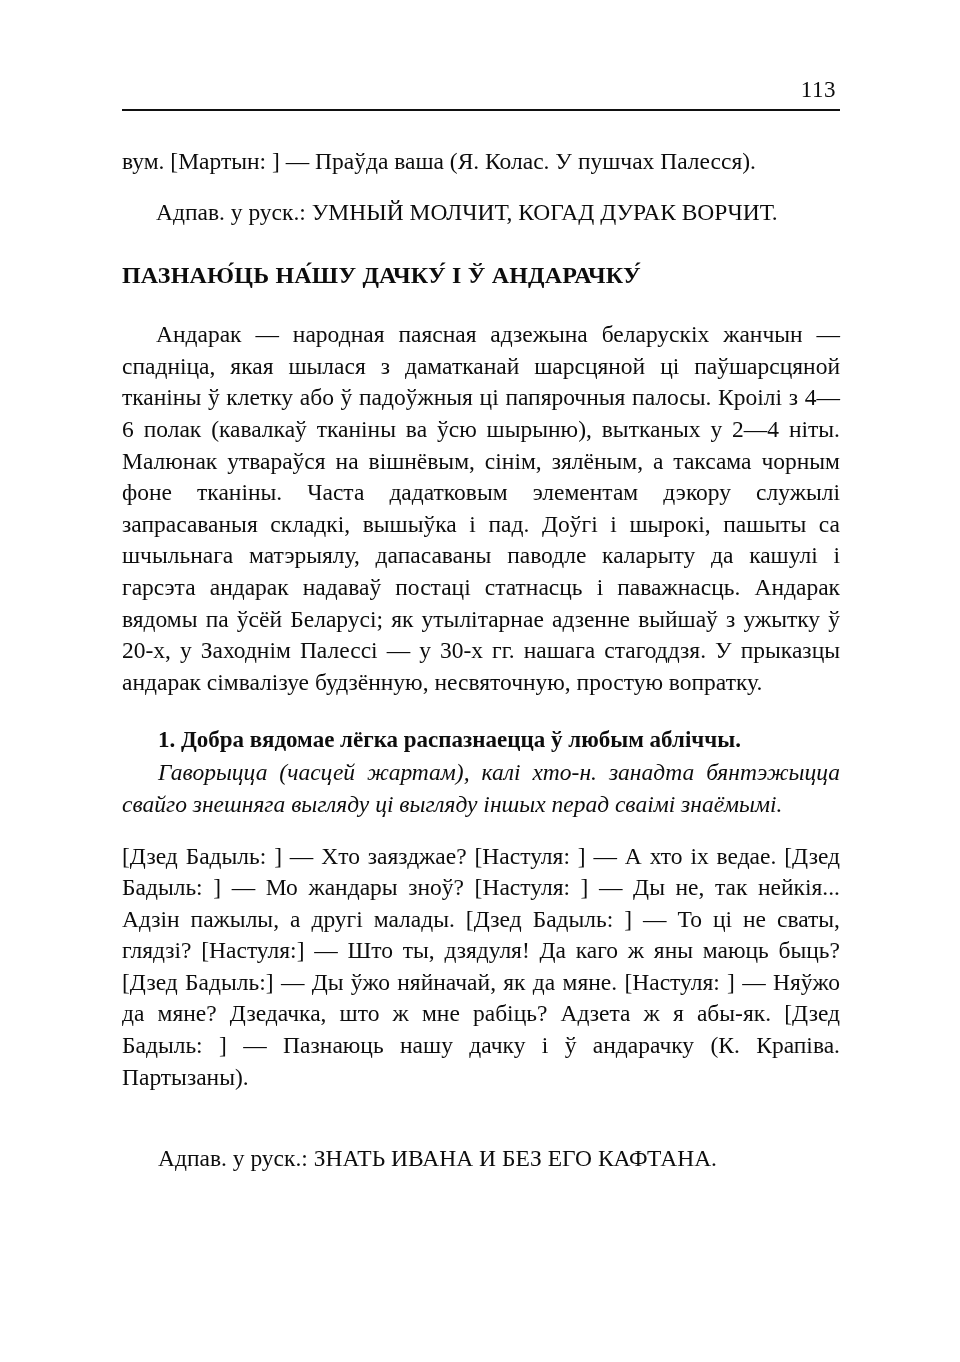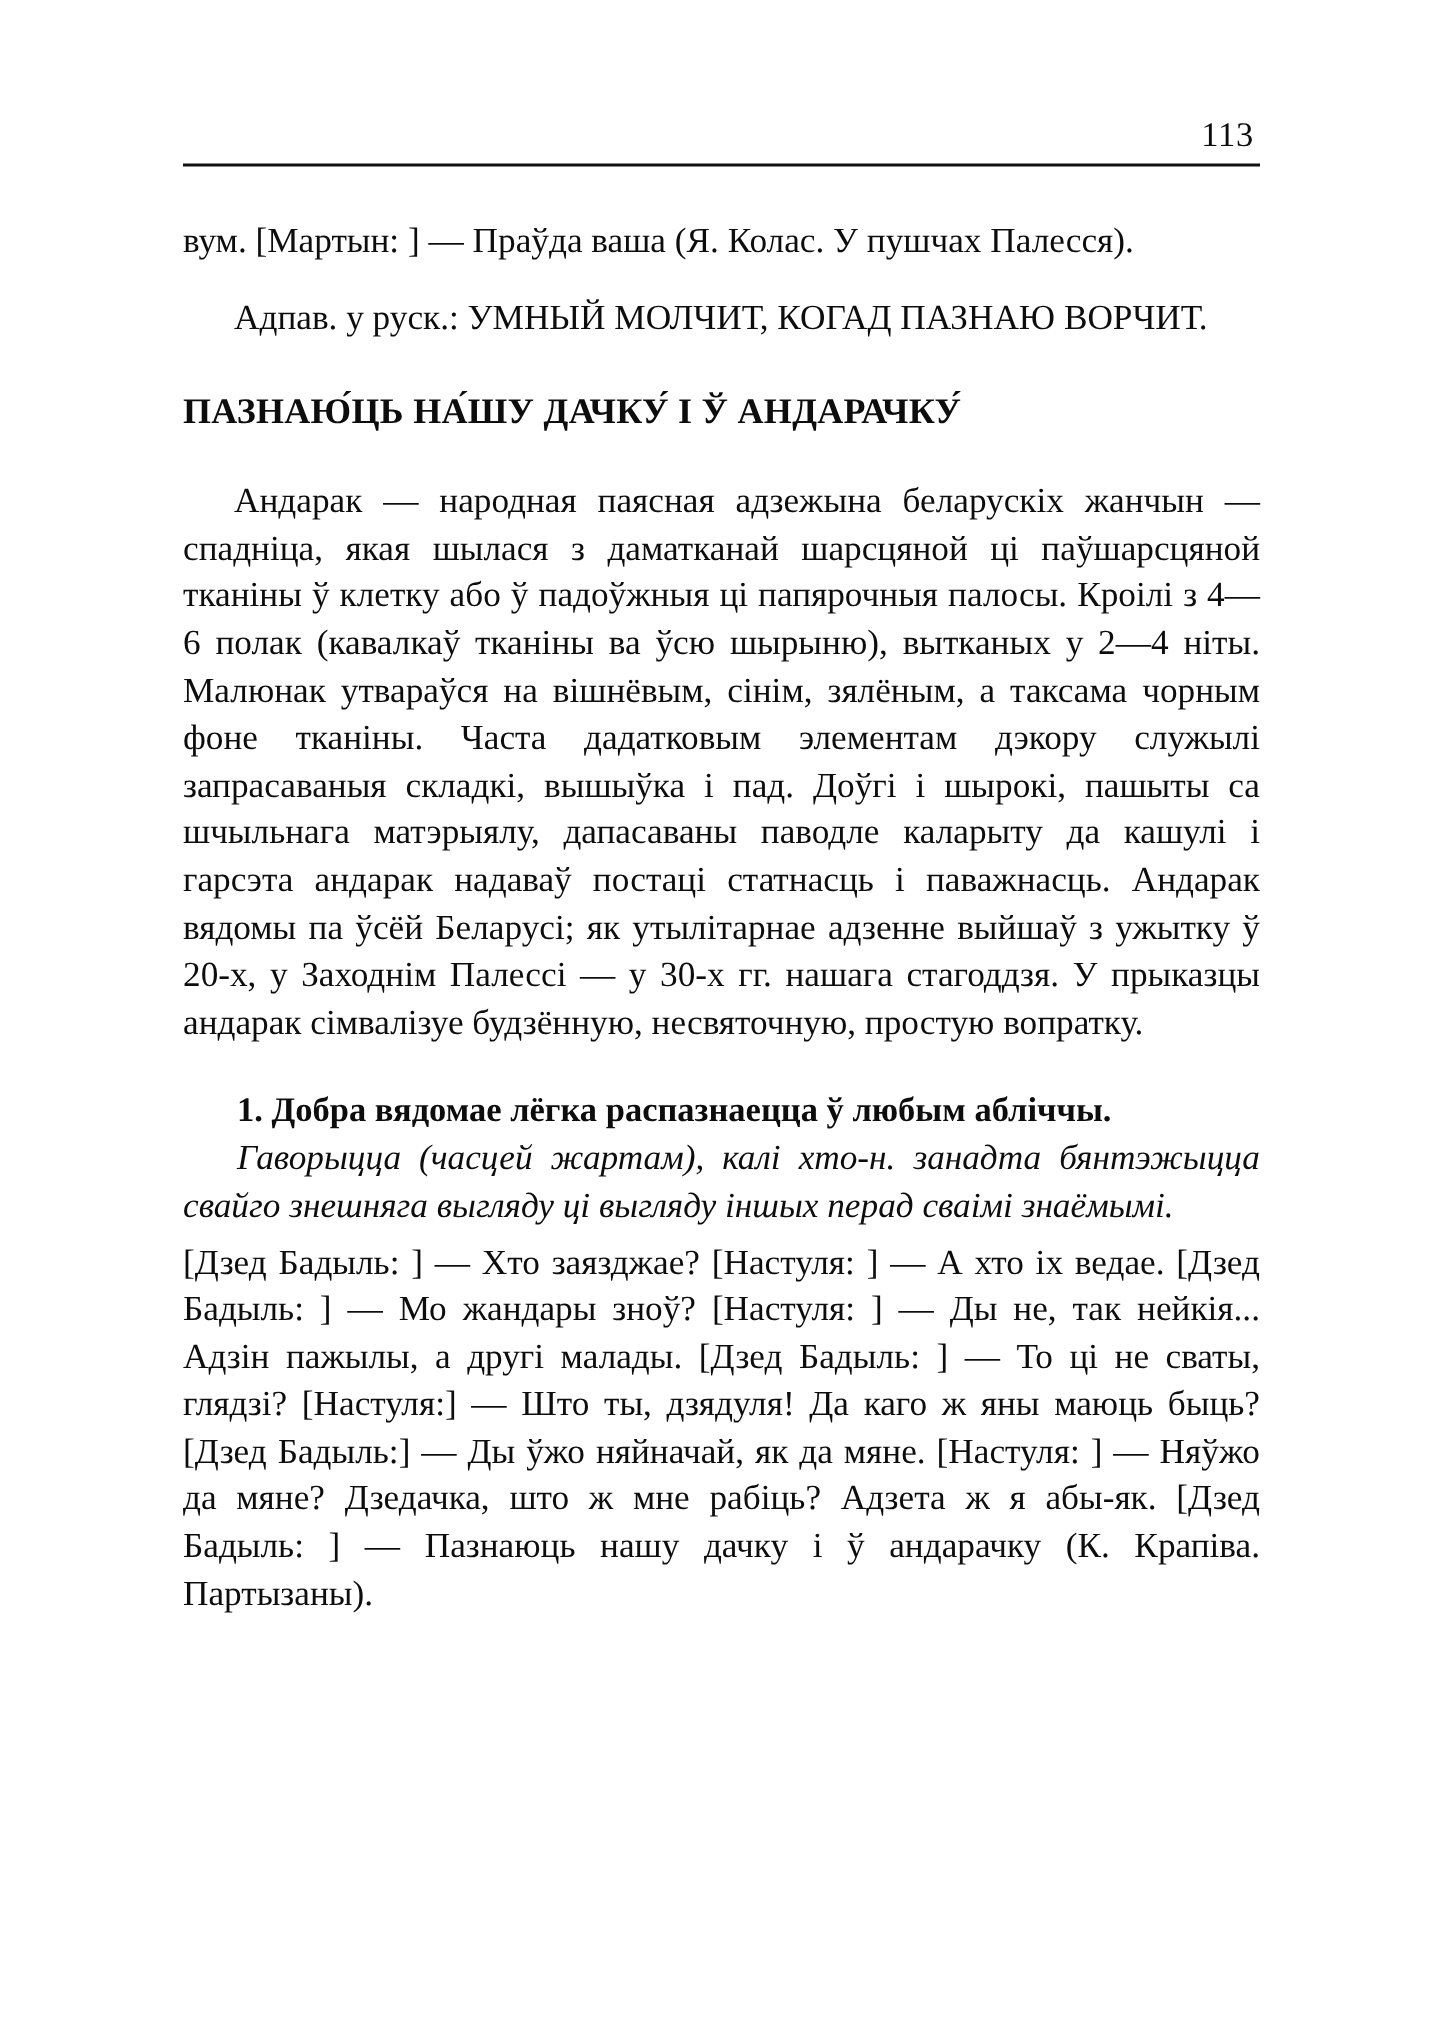--- a/index.html
+++ b/index.html
@@ -82,21 +82,21 @@
     text-align: left;
   }
   .definition {
     margin-top: 2px;
     font-style: italic;
     font-size: 23.5px;
     line-height: 31.6px;
     text-indent: 36px;
   }
   .dialogue {
-    margin-top: 6px;
+    margin-top: 20px;
   }
   .equivalent-bottom {
     margin-top: 50px;
     text-indent: 36px;
     text-align: left;
   }
 </style>
 </head>
 <body>
 
@@ -104,27 +104,28 @@
 
   <div class="header">
     <div class="folio">113</div>
     <div class="rule"></div>
   </div>
 
   <div class="content">
 
     <p class="para-continued">вум. [Мартын: ] — Праўда ваша (Я. Колас. У пушчах Палесся).</p>
 
-    <p class="block-quote indent">Адпав. у руск.: УМНЫЙ МОЛЧИТ, КОГАД ПАЗНАЮ ВОРЧИТ.</p>
+    <p class="block-quote indent">Адпав. у руск.: УМНЫЙ МОЛЧИТ, КОГАД ДУРАК ВОРЧИТ.</p>
 
     <p class="heading">ПАЗНАЮ́ЦЬ НА́ШУ ДАЧКУ́ І Ў АНДАРАЧКУ́</p>
 
     <p class="para-main indent">Андарак — народная паясная адзежына беларускіх жанчын — спадніца, якая шылася з даматканай шарсцяной ці паўшарсцяной тканіны ў клетку або ў падоўжныя ці папярочныя палосы. Кроілі з 4—6 полак (кавалкаў тканіны ва ўсю шырыню), вытканых у 2—4 ніты. Малюнак утвараўся на вішнёвым, сінім, зялёным, а таксама чорным фоне тканіны. Часта дадатковым элементам дэкору служылі запрасаваныя складкі, вышыўка і пад. Доўгі і шырокі, пашыты са шчыльнага матэрыялу, дапасаваны паводле каларыту да кашулі і гарсэта андарак надаваў постаці статнасць і паважнасць. Андарак вядомы па ўсёй Беларусі; як утылітарнае адзенне выйшаў з ужытку ў 20-х, у Заходнім Палессі — у 30-х гг. нашага стагоддзя. У прыказцы андарак сімвалізуе будзённую, несвяточную, простую вопратку.</p>
 
     <p class="numbered">1. Добра вядомае лёгка распазнаецца ў любым абліччы.</p>
 
     <p class="definition">Гаворыцца (часцей жартам), калі хто-н. занадта бянтэжыцца свайго знешняга выгляду ці выгляду іншых перад сваімі знаёмымі.</p>
 
     <p class="dialogue">[Дзед Бадыль: ] — Хто заязджае? [Настуля: ] — А хто іх ведае. [Дзед Бадыль: ] — Мо жандары зноў? [Настуля: ] — Ды не, так нейкія... Адзін пажылы, а другі малады. [Дзед Бадыль: ] — То ці не сваты, глядзі? [Настуля:] — Што ты, дзядуля! Да каго ж яны маюць быць? [Дзед Бадыль:] — Ды ўжо няйначай, як да мяне. [Настуля: ] — Няўжо да мяне? Дзедачка, што ж мне рабіць? Адзета ж я абы-як. [Дзед Бадыль: ] — Пазнаюць нашу дачку і ў андарачку (К. Крапіва. Партызаны).</p>
 
+    <p class="equivalent-bottom">Адпав. у руск.: ЗНАТЬ ИВАНА И БЕЗ ЕГО КАФТАНА.</p>
 
   </div>
 </div>
 
 </body></html>

